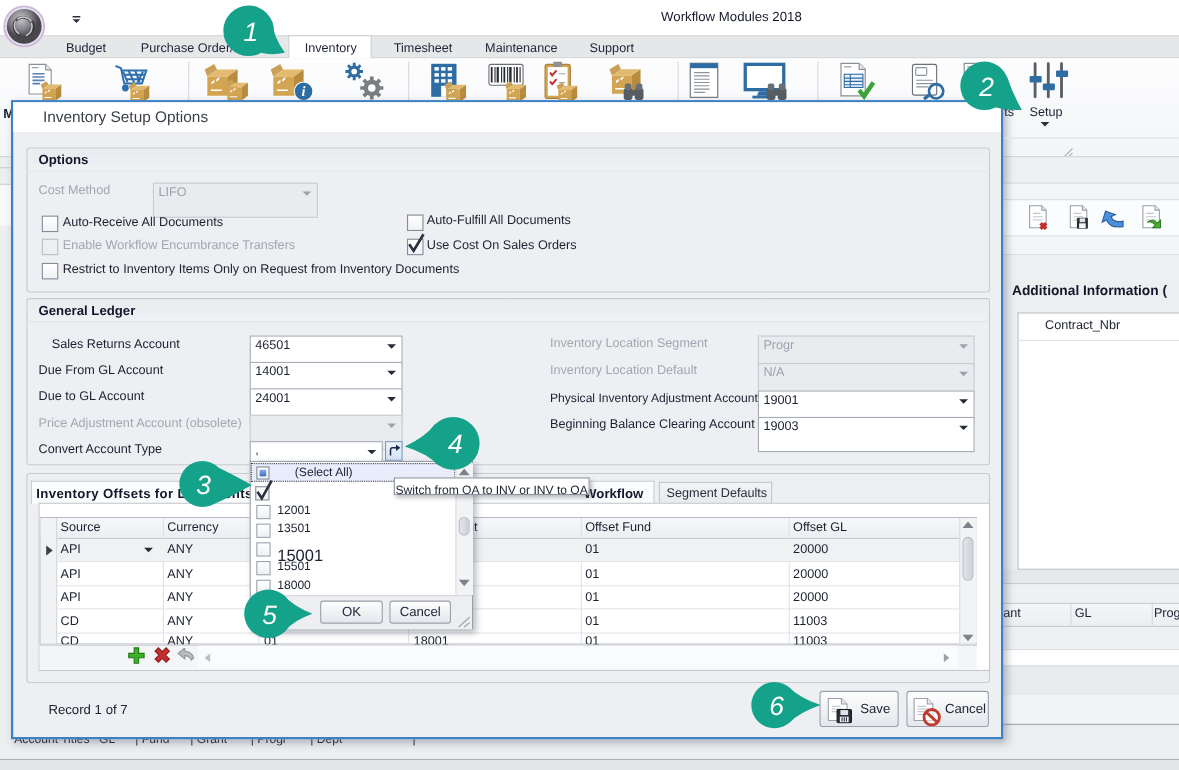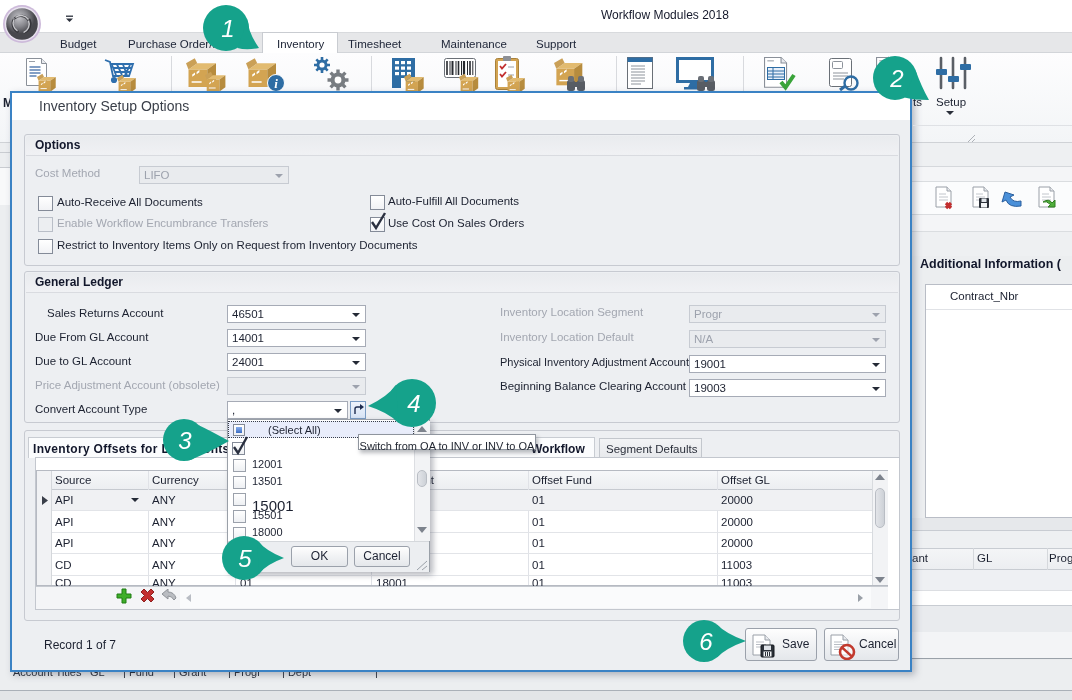--- a/index.html
+++ b/index.html
@@ -1,20 +1,20 @@
 <!DOCTYPE html>
 <html><head><meta charset="utf-8">
 <style>
 html,body{margin:0;padding:0;}
 #app{position:relative;width:1072px;height:700px;overflow:hidden;background:#eceef0;
  font-family:"Liberation Sans",sans-serif;color:#1c2130;}
 .abs{position:absolute;}
 .lbl{position:absolute;font-size:11.5px;color:#1c2130;white-space:nowrap;}
 .glbl{position:absolute;font-size:11.5px;color:#a3a7b1;white-space:nowrap;}
-.combo{position:absolute;height:18px;background:#fff;border:1px solid #a6abb6;box-sizing:border-box;
+.combo{position:absolute;height:32px;background:#fff;border:1px solid #a6abb6;box-sizing:border-box;
  font-size:11.5px;line-height:16px;padding-left:4px;white-space:nowrap;}
 .combo .arr{position:absolute;right:5px;top:7px;width:0;height:0;border-left:4px solid transparent;
  border-right:4px solid transparent;border-top:4px solid #242a36;}
 .combo.dis{background:#e9ebee;border-color:#c7cbd2;color:#9da2ad;}
 .combo.dis .arr{border-top-color:#9da2ad;}
 .cb{position:absolute;width:13px;height:13px;border:1px solid #848b98;background:linear-gradient(#fff, #f1f2f5);}
 .cb.dis{border-color:#b9bec7;background:#eceef1;}
 .grp{position:absolute;border:1px solid #c7cad1;border-radius:3px;background:#edeff2;box-sizing:border-box;}
 .grphd{position:absolute;left:1px;right:1px;top:1px;height:19px;background:linear-gradient(#e9ebee,#f0f1f4);
  border-bottom:1px solid #d9dbe0;border-radius:3px 3px 0 0;}
@@ -32,21 +32,21 @@
  <svg width="12" height="9">
         <path d="M2 1.2 h7" stroke="#2a2f3a" stroke-width="1.3" fill="none"></path>
         <path d="M2 3.5 L5.5 7 L9 3.5 Z" fill="#2a2f3a"></path>
       </svg></div>
 
 <div class="abs" id="tabstrip" style="left:0;top:32px;width:1072px;height:21px;background:#e6e7e9;border-top:1px solid #d8dadd;border-bottom:1px solid #d2d5d9;box-sizing:border-box;"></div>
 <div class="abs" style="left:60px;top:38px;font-size:11.5px;color:#21283a;">Budget</div>
 <div class="abs" style="left:128px;top:38px;font-size:11.5px;color:#21283a;">Purchase Order/In</div>
 <div class="abs" style="left:262px;top:32px;width:76px;height:21px;background:#fff;border:1px solid #c9ccd1;border-bottom:none;box-sizing:border-box;"></div>
 <div class="abs" style="left:277px;top:38px;font-size:11.5px;color:#1b2234;">Inventory</div>
-<div class="abs" style="left:348px;top:38px;font-size:11.5px;color:#21283a;">Timesheet</div>
+<div class="abs" style="left:358px;top:38px;font-size:11.5px;color:#21283a;">Timesheet</div>
 <div class="abs" style="left:441px;top:38px;font-size:11.5px;color:#21283a;">Maintenance</div>
 <div class="abs" style="left:536px;top:38px;font-size:11.5px;color:#21283a;">Support</div>
 
 <div class="abs" id="ribbon" style="left:0;top:53px;width:1072px;height:90px;background:linear-gradient(#fdfdfe,#f3f5f7);border-bottom:1px solid #cfd2d6;box-sizing:border-box;"></div>
 <div class="vsep" style="left:171px;top:56px;height:36px;"></div>
 <div class="vsep" style="left:371px;top:56px;height:36px;"></div>
 <div class="vsep" style="left:616px;top:56px;height:36px;"></div>
 <div class="vsep" style="left:743px;top:56px;height:36px;"></div>
 <div class="vsep" style="left:888px;top:56px;height:80px;"></div>
 <div id="icons">

